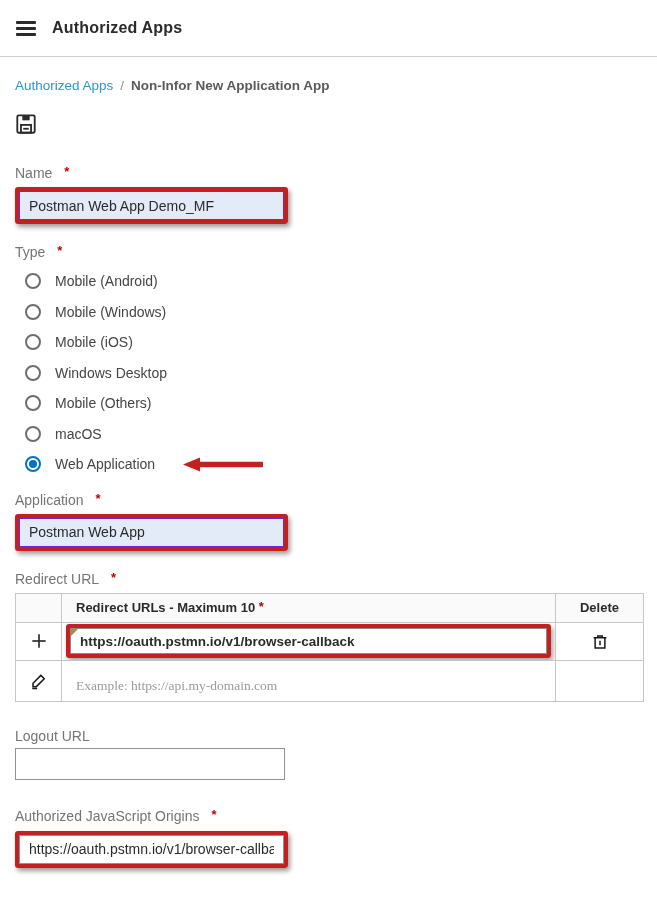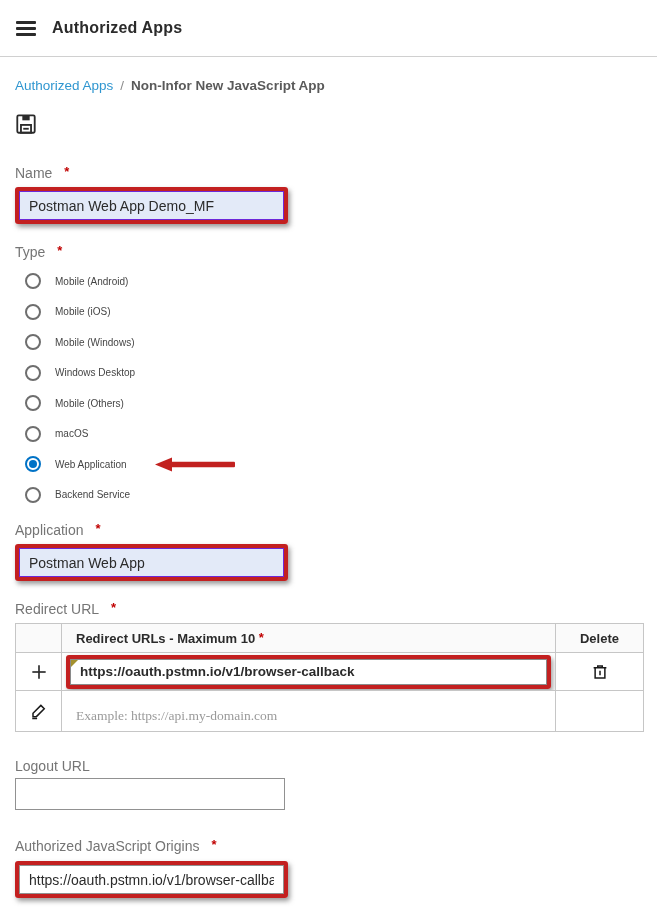--- a/index.html
+++ b/index.html
@@ -91,21 +91,21 @@
     background: #fff;
     position: relative;
   }
   .radio-row.selected .radio { border-color: #0072c6; }
   .radio-row.selected .radio::after {
     content: "";
     position: absolute; left: 2px; top: 2px;
     width: 8px; height: 8px; border-radius: 50%;
     background: #0072c6;
   }
-  .radio-label { font-size: 10px; color: #454545; }
+  .radio-label { font-size: 14px; color: #454545; }
   .arrow-anno { margin-left: 14px; display: inline-flex; }
 
   
   .url-table {
     margin-top: 6px;
     width: 629px;
     border-collapse: collapse;
     table-layout: fixed;
   }
   .url-table th, .url-table td { border: 1px solid #c6c6c6; }
@@ -170,21 +170,21 @@
   </span>
   <span class="app-title">Authorized Apps</span>
 </header>
 
 <div class="main">
 
   
   <nav class="breadcrumb">
     <a class="crumb-link">Authorized Apps</a>
     <span class="crumb-sep">/</span>
-    <span class="crumb-current">Non-Infor New JavaScript App</span>
+    <span class="crumb-current">Non-Infor New Application App</span>
   </nav>
 
   
   <button class="save-btn">
     <svg width="22" height="22" viewBox="0 0 24 24" fill="none" stroke="#2b2b2b" stroke-width="2">
       <rect x="2.5" y="2.5" width="19" height="19" rx="1.5"></rect>
       <rect x="8" y="2.5" width="8" height="5.5" fill="#2b2b2b" stroke="none"></rect>
       <rect x="6.5" y="13" width="11" height="8.5"></rect>
       <line x1="9" y1="17.2" x2="15" y2="17.2"></line>
     </svg>
@@ -205,49 +205,45 @@
     <span class="req">*</span>
   </div>
 
   <div class="radio-group">
     <div class="radio-row">
       <span class="radio"></span>
       <span class="radio-label">Mobile (Android)</span>
     </div>
     <div class="radio-row">
       <span class="radio"></span>
+      <span class="radio-label">Mobile (Windows)</span>
+    </div>
+    <div class="radio-row">
+      <span class="radio"></span>
       <span class="radio-label">Mobile (iOS)</span>
-    </div>
-    <div class="radio-row">
-      <span class="radio"></span>
-      <span class="radio-label">Mobile (Windows)</span>
     </div>
     <div class="radio-row">
       <span class="radio"></span>
       <span class="radio-label">Windows Desktop</span>
     </div>
     <div class="radio-row">
       <span class="radio"></span>
       <span class="radio-label">Mobile (Others)</span>
     </div>
     <div class="radio-row">
       <span class="radio"></span>
       <span class="radio-label">macOS</span>
     </div>
     <div class="radio-row selected">
       <span class="radio"></span>
       <span class="radio-label">Web Application</span>
       <svg class="arrow-anno" width="80" height="15" viewBox="0 0 80 15">
         <polygon points="0,7.5 17,0.5 17,14.5" fill="#c2211f"></polygon>
         <rect x="14" y="4.8" width="66" height="5.4" rx="1" fill="#c2211f"></rect>
       </svg>
-    </div>
-    <div class="radio-row">
-      <span class="radio"></span>
-      <span class="radio-label">Backend Service</span>
     </div>
   </div>
 
   
   <div class="field-label" style="margin-top:12px;margin-bottom:6px;">
     <span>Application</span>
     <span class="req">*</span>
   </div>
   <span class="anno-box">
     <input class="txt-input hl" type="text" value="Postman Web App" style="">

